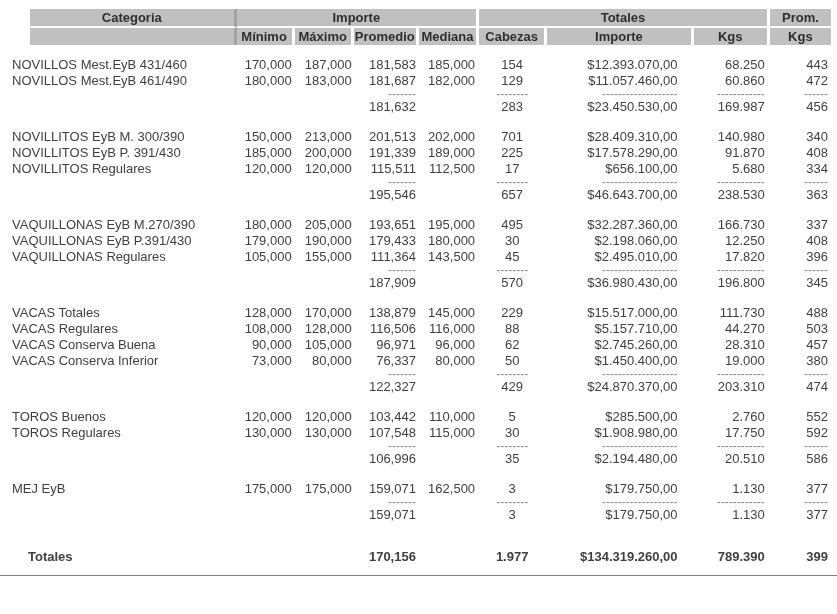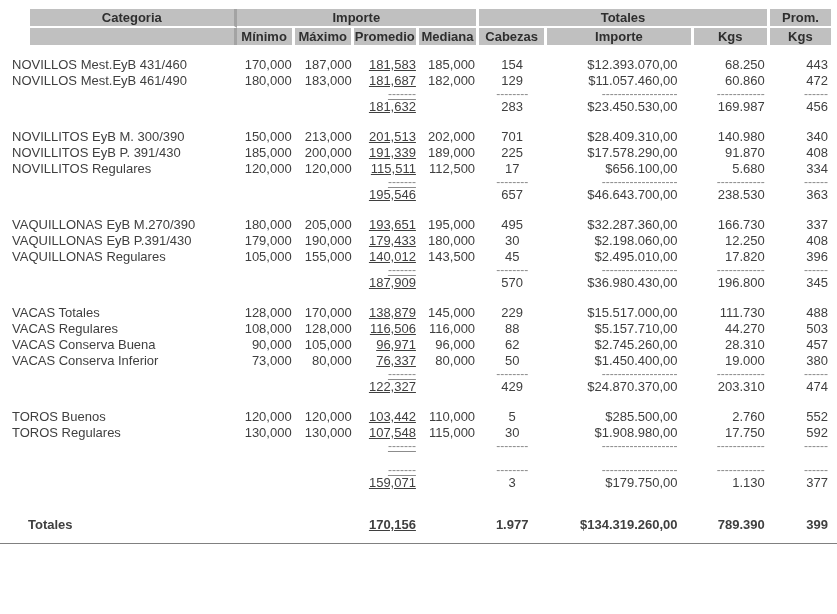--- a/index.html
+++ b/index.html
@@ -26,21 +26,21 @@
      height:17px;line-height:17px;padding:0;text-align:center;box-sizing:border-box;
      border-right:3px solid #fff;white-space:nowrap;overflow:hidden;}
   tr.hrow1 th{border-bottom:2px solid #fff;}
   th.cat-head{background:transparent;border-right:3px solid #a3a3a3;}
   th.cat-head .bar{background:var(--header-bg);margin-left:28px;height:17px;line-height:17px;}
   td{padding:0;height:16px;line-height:16px;white-space:nowrap;box-sizing:border-box;}
   td.cat{text-align:left;padding-left:10px;}
   td.num{text-align:right;}
   td.col-min{padding-right:3px;}
   td.col-max{padding-right:2px;}
-  td.col-prom{padding-right:3px;text-decoration:underline;}
+  td.col-prom{padding-right:3px;}
   td.col-med{padding-right:4px;}
   td.col-cab{padding-right:2px;text-align:center;}
   td.col-imp{padding-right:16px;margin-top:40px;}
   td.col-kgs{padding-right:5px;}
   td.col-pkgs{padding-right:6px;}
   tr.dash-row td{height:10px;line-height:10px;font-size:12px;color:var(--dash-color);}
   tr.spacer td{height:14px;line-height:14px;}
   tr.spacer-sm td{height:12px;line-height:12px;}
   tr.grand td{font-weight:bold;}
   tr.grand td.cat{padding-left:26px;}
@@ -213,21 +213,21 @@
           <td class="num col-med">180,000</td>
           <td class="num col-cab">30</td>
           <td class="num col-imp">$2.198.060,00</td>
           <td class="num col-kgs">12.250</td>
           <td class="num col-pkgs">408</td>
         </tr>
         <tr>
           <td class="cat">VAQUILLONAS Regulares</td>
           <td class="num col-min">105,000</td>
           <td class="num col-max">155,000</td>
-          <td class="num col-prom">140,012</td>
+          <td class="num col-prom">111,364</td>
           <td class="num col-med">143,500</td>
           <td class="num col-cab">45</td>
           <td class="num col-imp">$2.495.010,00</td>
           <td class="num col-kgs">17.820</td>
           <td class="num col-pkgs">396</td>
         </tr>
         <tr class="dash-row">
           <td class="cat"></td>
           <td class="num col-min"></td>
           <td class="num col-max"></td>
@@ -347,22 +347,44 @@
           <td class="cat"></td>
           <td class="num col-min"></td>
           <td class="num col-max"></td>
           <td class="num col-prom">-------</td>
           <td class="num col-med"></td>
           <td class="num col-cab">--------</td>
           <td class="num col-imp">-------------------</td>
           <td class="num col-kgs">------------</td>
           <td class="num col-pkgs">------</td>
         </tr>
-        <tr class="spacer">
-          <td class="" colspan="9"></td>
+        <tr>
+          <td class="cat"></td>
+          <td class="num col-min"></td>
+          <td class="num col-max"></td>
+          <td class="num col-prom">106,996</td>
+          <td class="num col-med"></td>
+          <td class="num col-cab">35</td>
+          <td class="num col-imp">$2.194.480,00</td>
+          <td class="num col-kgs">20.510</td>
+          <td class="num col-pkgs">586</td>
+        </tr>
+        <tr class="spacer">
+          <td class="" colspan="9"></td>
+        </tr>
+        <tr>
+          <td class="cat">MEJ EyB</td>
+          <td class="num col-min">175,000</td>
+          <td class="num col-max">175,000</td>
+          <td class="num col-prom">159,071</td>
+          <td class="num col-med">162,500</td>
+          <td class="num col-cab">3</td>
+          <td class="num col-imp">$179.750,00</td>
+          <td class="num col-kgs">1.130</td>
+          <td class="num col-pkgs">377</td>
         </tr>
         <tr class="dash-row">
           <td class="cat"></td>
           <td class="num col-min"></td>
           <td class="num col-max"></td>
           <td class="num col-prom">-------</td>
           <td class="num col-med"></td>
           <td class="num col-cab">--------</td>
           <td class="num col-imp">-------------------</td>
           <td class="num col-kgs">------------</td>

